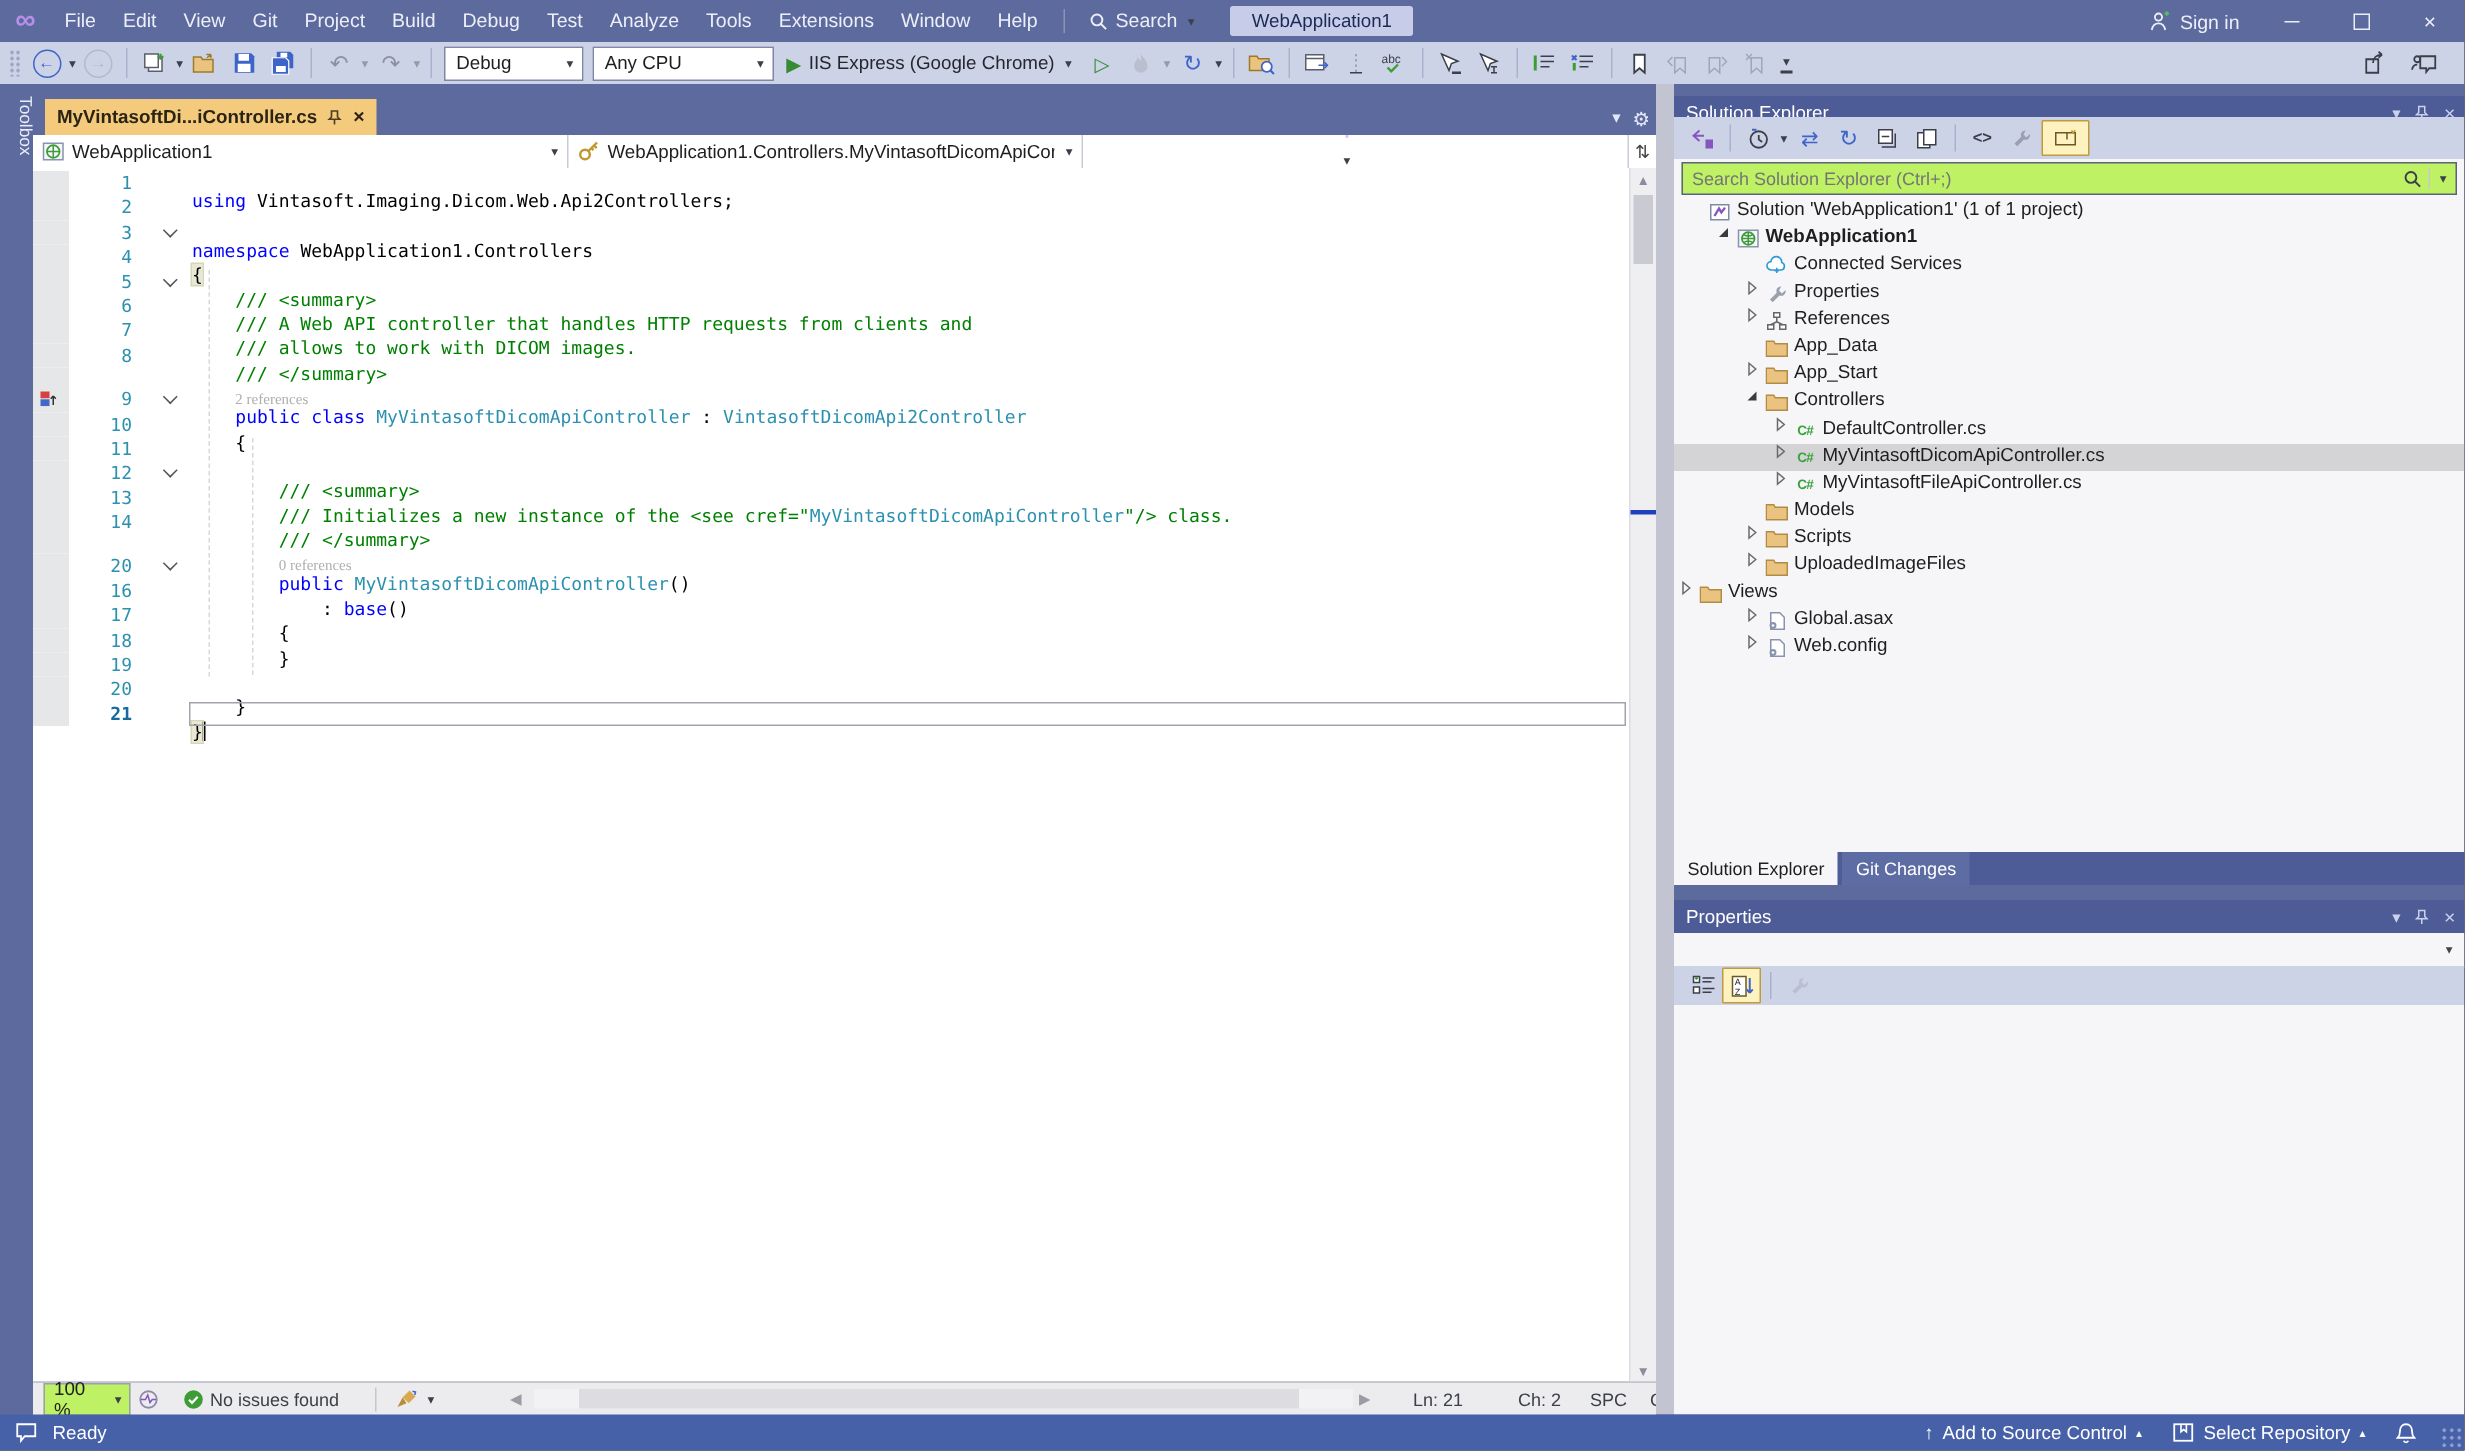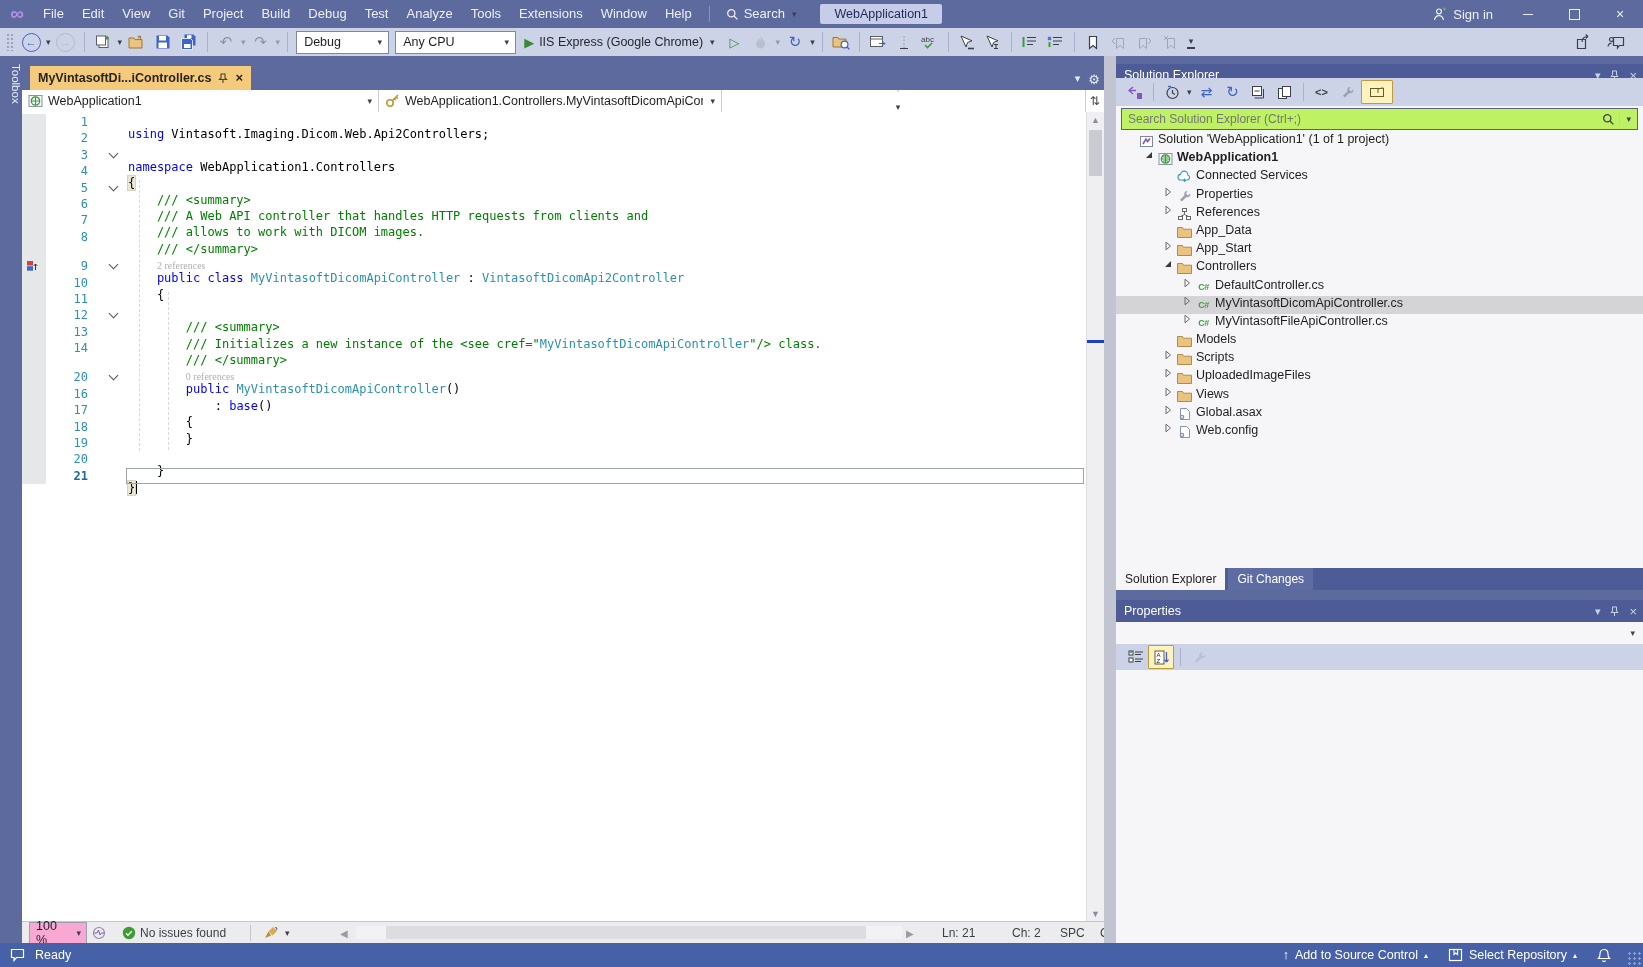--- a/index.html
+++ b/index.html
@@ -88,21 +88,21 @@
   #vsb{position:absolute;right:0;top:0;bottom:0;width:17px;background:#EFEFF2;border-left:1px solid #DCDCE2;}
   .sbarrow{position:absolute;left:0;width:17px;height:15px;display:flex;align-items:center;
            justify-content:center;color:#8A8DA0;font-size:9px;}
   #vsb-thumb{position:absolute;left:2px;width:13px;top:18px;height:46px;background:#C9CAD2;}
   #vsb-mark{position:absolute;left:0;width:17px;top:228px;height:3px;background:#2040C0;}
 
   
   #ebar{position:absolute;left:0;top:865px;width:100%;height:22px;background:#ECECEF;
         border-top:1px solid #C5C5CC;font-size:12px;color:#3B3F46;}
   #ebar .it{position:absolute;top:0;height:22px;display:flex;align-items:center;gap:4px;}
-  #zoom-combo{left:4px;background:#f9a8d4;border:1px solid #9BA0AE;height:18px;top:1px;
+  #zoom-combo{left:4px;background:#bef264;border:1px solid #9BA0AE;height:18px;top:1px;
               padding:0 3px 0 6px;width:58px;box-sizing:border-box;justify-content:space-between;}
   #hsb-track{position:absolute;left:334px;top:4px;width:546px;height:13px;background:#F2F2F4;}
   #hsb-thumb{position:absolute;left:30px;top:0;width:480px;height:13px;background:#DDDDE1;}
 
   
   #splitter{position:absolute;left:1104px;top:0;width:12px;height:887px;background:#C2C5D1;}
 
   
   #rightdock{position:absolute;left:1116px;top:0;width:527px;height:887px;background:#5D6A9E;}
   .panehdr{position:absolute;left:0;width:100%;height:22px;background:#4D5B96;color:#FFFFFF;
@@ -858,21 +858,21 @@
                 <path d="M3 1.2L7.5 5 3 8.8z" fill="none" stroke="#6A6A6A"></path>
               </svg>
             </span>
             <span class="tico">
               <svg width="15" height="14" viewBox="0 0 15 14">
                 <path d="M.5 2.5h5l1 1.7h8v8.3H.5z" fill="#EAC380" stroke="#B18D43"></path>
               </svg>
             </span>
             <span class="tlbl">UploadedImageFiles</span>
           </div>
-          <div class="trow" style="padding-left: 44px;">
+          <div class="trow" style="">
             <span class="texp">
               <svg width="10" height="10" viewBox="0 0 10 10">
                 <path d="M3 1.2L7.5 5 3 8.8z" fill="none" stroke="#6A6A6A"></path>
               </svg>
             </span>
             <span class="tico">
               <svg width="15" height="14" viewBox="0 0 15 14">
                 <path d="M.5 2.5h5l1 1.7h8v8.3H.5z" fill="#EAC380" stroke="#B18D43"></path>
               </svg>
             </span>

